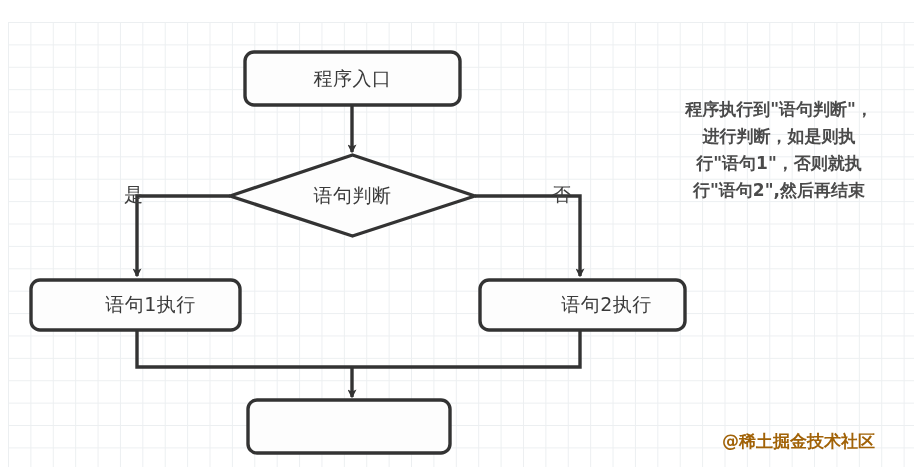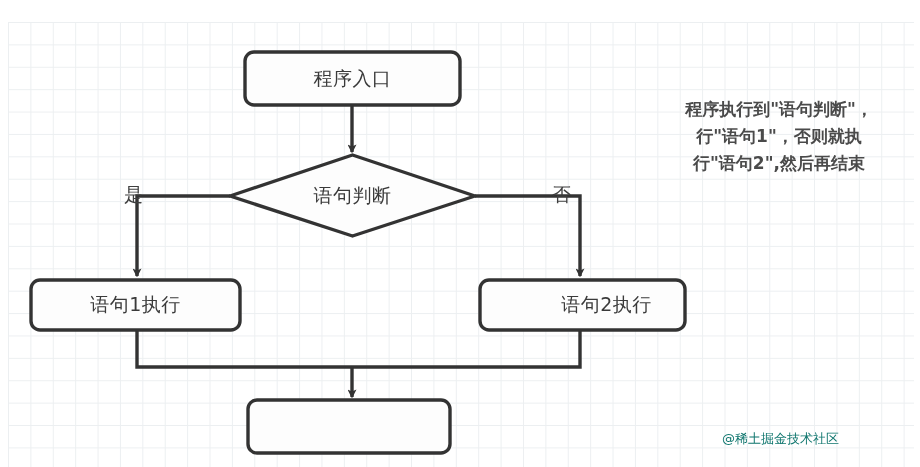--- a/index.html
+++ b/index.html
@@ -50,23 +50,24 @@
     color:#4a4a4a;
     font-size:17px;
     font-weight:bold;
     line-height:27px;
     white-space:nowrap;
   }
   #annotation div { white-space:nowrap; }
   #watermark {
     position:absolute;
     left:722px; top:430px;
-    color:#0f766e;
-    font-size:13px;
+    color:#a16207;
+    font-size:17px;
     white-space:nowrap;
+    font-weight:bold;
   }
 </style>
 </head>
 <body>
 
 <div id="canvas">
 
   <div id="grid"></div>
 
   <svg id="flow" viewBox="0 0 920 467">
@@ -101,30 +102,31 @@
       <rect x="480" y="280" width="205" height="50" rx="9" ry="9"></rect>
 
       <rect x="248" y="400" width="202" height="53" rx="9" ry="9"></rect>
     </g>
   </svg>
 
   <div class="node-label" style="left:245px; top:52px; width:215px; height:53px;">程序入口</div>
 
   <div class="node-label" style="left:230px; top:170px; width:245px; height:52px;">语句判断</div>
 
-  <div class="node-label" style="left:31px; top:280px; width:209px; height:50px;">语句1执行</div>
+  <div class="node-label" style="left:46px; top:280px; width:209px; height:50px;">语句1执行</div>
 
   <div class="node-label" style="left:480px; top:280px; width:205px; height:50px;margin-left:24px;">语句2执行</div>
 
 
   <div class="branch-label" style="left:124px; top:182px;">是</div>
 
   <div class="branch-label" style="left:552px; top:182px;">否</div>
 
   <div id="annotation">
     <div>程序执行到"语句判断"，</div>
+    <div>进行判断，如是则执</div>
     <div>行"语句1"，否则就执</div>
     <div>行"语句2",然后再结束</div>
   </div>
 
   <div id="watermark">@稀土掘金技术社区</div>
 
 </div>
 
 </body></html>

